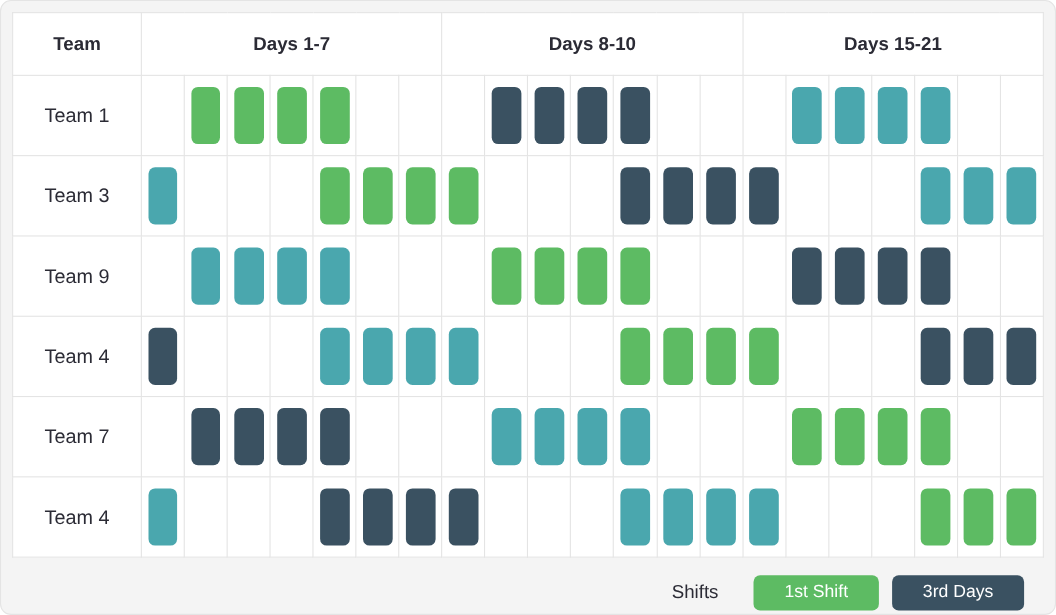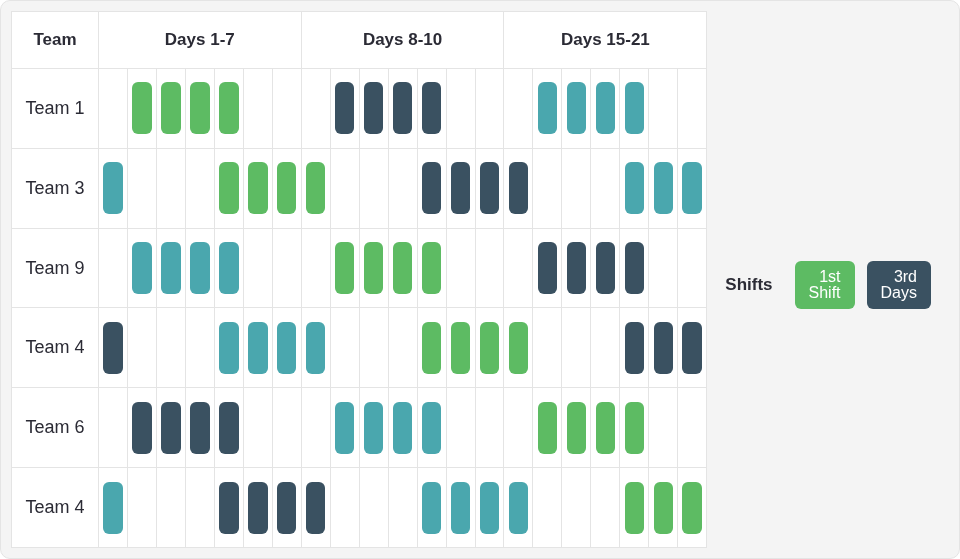--- a/index.html
+++ b/index.html
@@ -19,21 +19,21 @@
   .frame {
     box-sizing: border-box;
     width: 960px;
     height: 559px;
     margin: 0;
     padding: 10px;
     border: 1px solid var(--grid);
     border-radius: 10px;
     background: var(--bg);
     display: flex;
-    flex-direction: row;
+    flex-direction: column;
   }
 
   table {
     border-collapse: collapse;
     width: 100%;
     table-layout: fixed;
     background: #fff;
   }
 
   th, td {
@@ -75,23 +75,23 @@
 
   
   .legend {
     display: flex;
     align-items: center;
     justify-content: flex-end;
     gap: 12px;
     padding: 16px 18px 6px;
     font-size: 17px;
   }
-  .legend .label { margin-right: 10px; font-weight: bold; }
+  .legend .label { margin-right: 20px; }
   .legend .chip {
-    padding: 8px 14px;
+    padding: 8px 28px;
     border-radius: 6px;
     color: #fff;
     font-size: 16px;
     line-height: 1;
     text-align: right;
   }
   .legend .chip.s1 { background: var(--shift1); }
   .legend .chip.s2 { background: var(--shift2); }
   .legend .chip.s3 { background: var(--shift3); }
 </style>
@@ -373,21 +373,21 @@
             <span class="pill s3"></span>
           </td>
           <td class="day">
             <span class="pill s3"></span>
           </td>
           <td class="day">
             <span class="pill s3"></span>
           </td>
         </tr>
         <tr>
-          <th class="rowhead">Team 6</th>
+          <th class="rowhead">Team 7</th>
           <td class="day">
             <span class="pill none"></span>
           </td>
           <td class="day">
             <span class="pill s3"></span>
           </td>
           <td class="day">
             <span class="pill s3"></span>
           </td>
           <td class="day">

